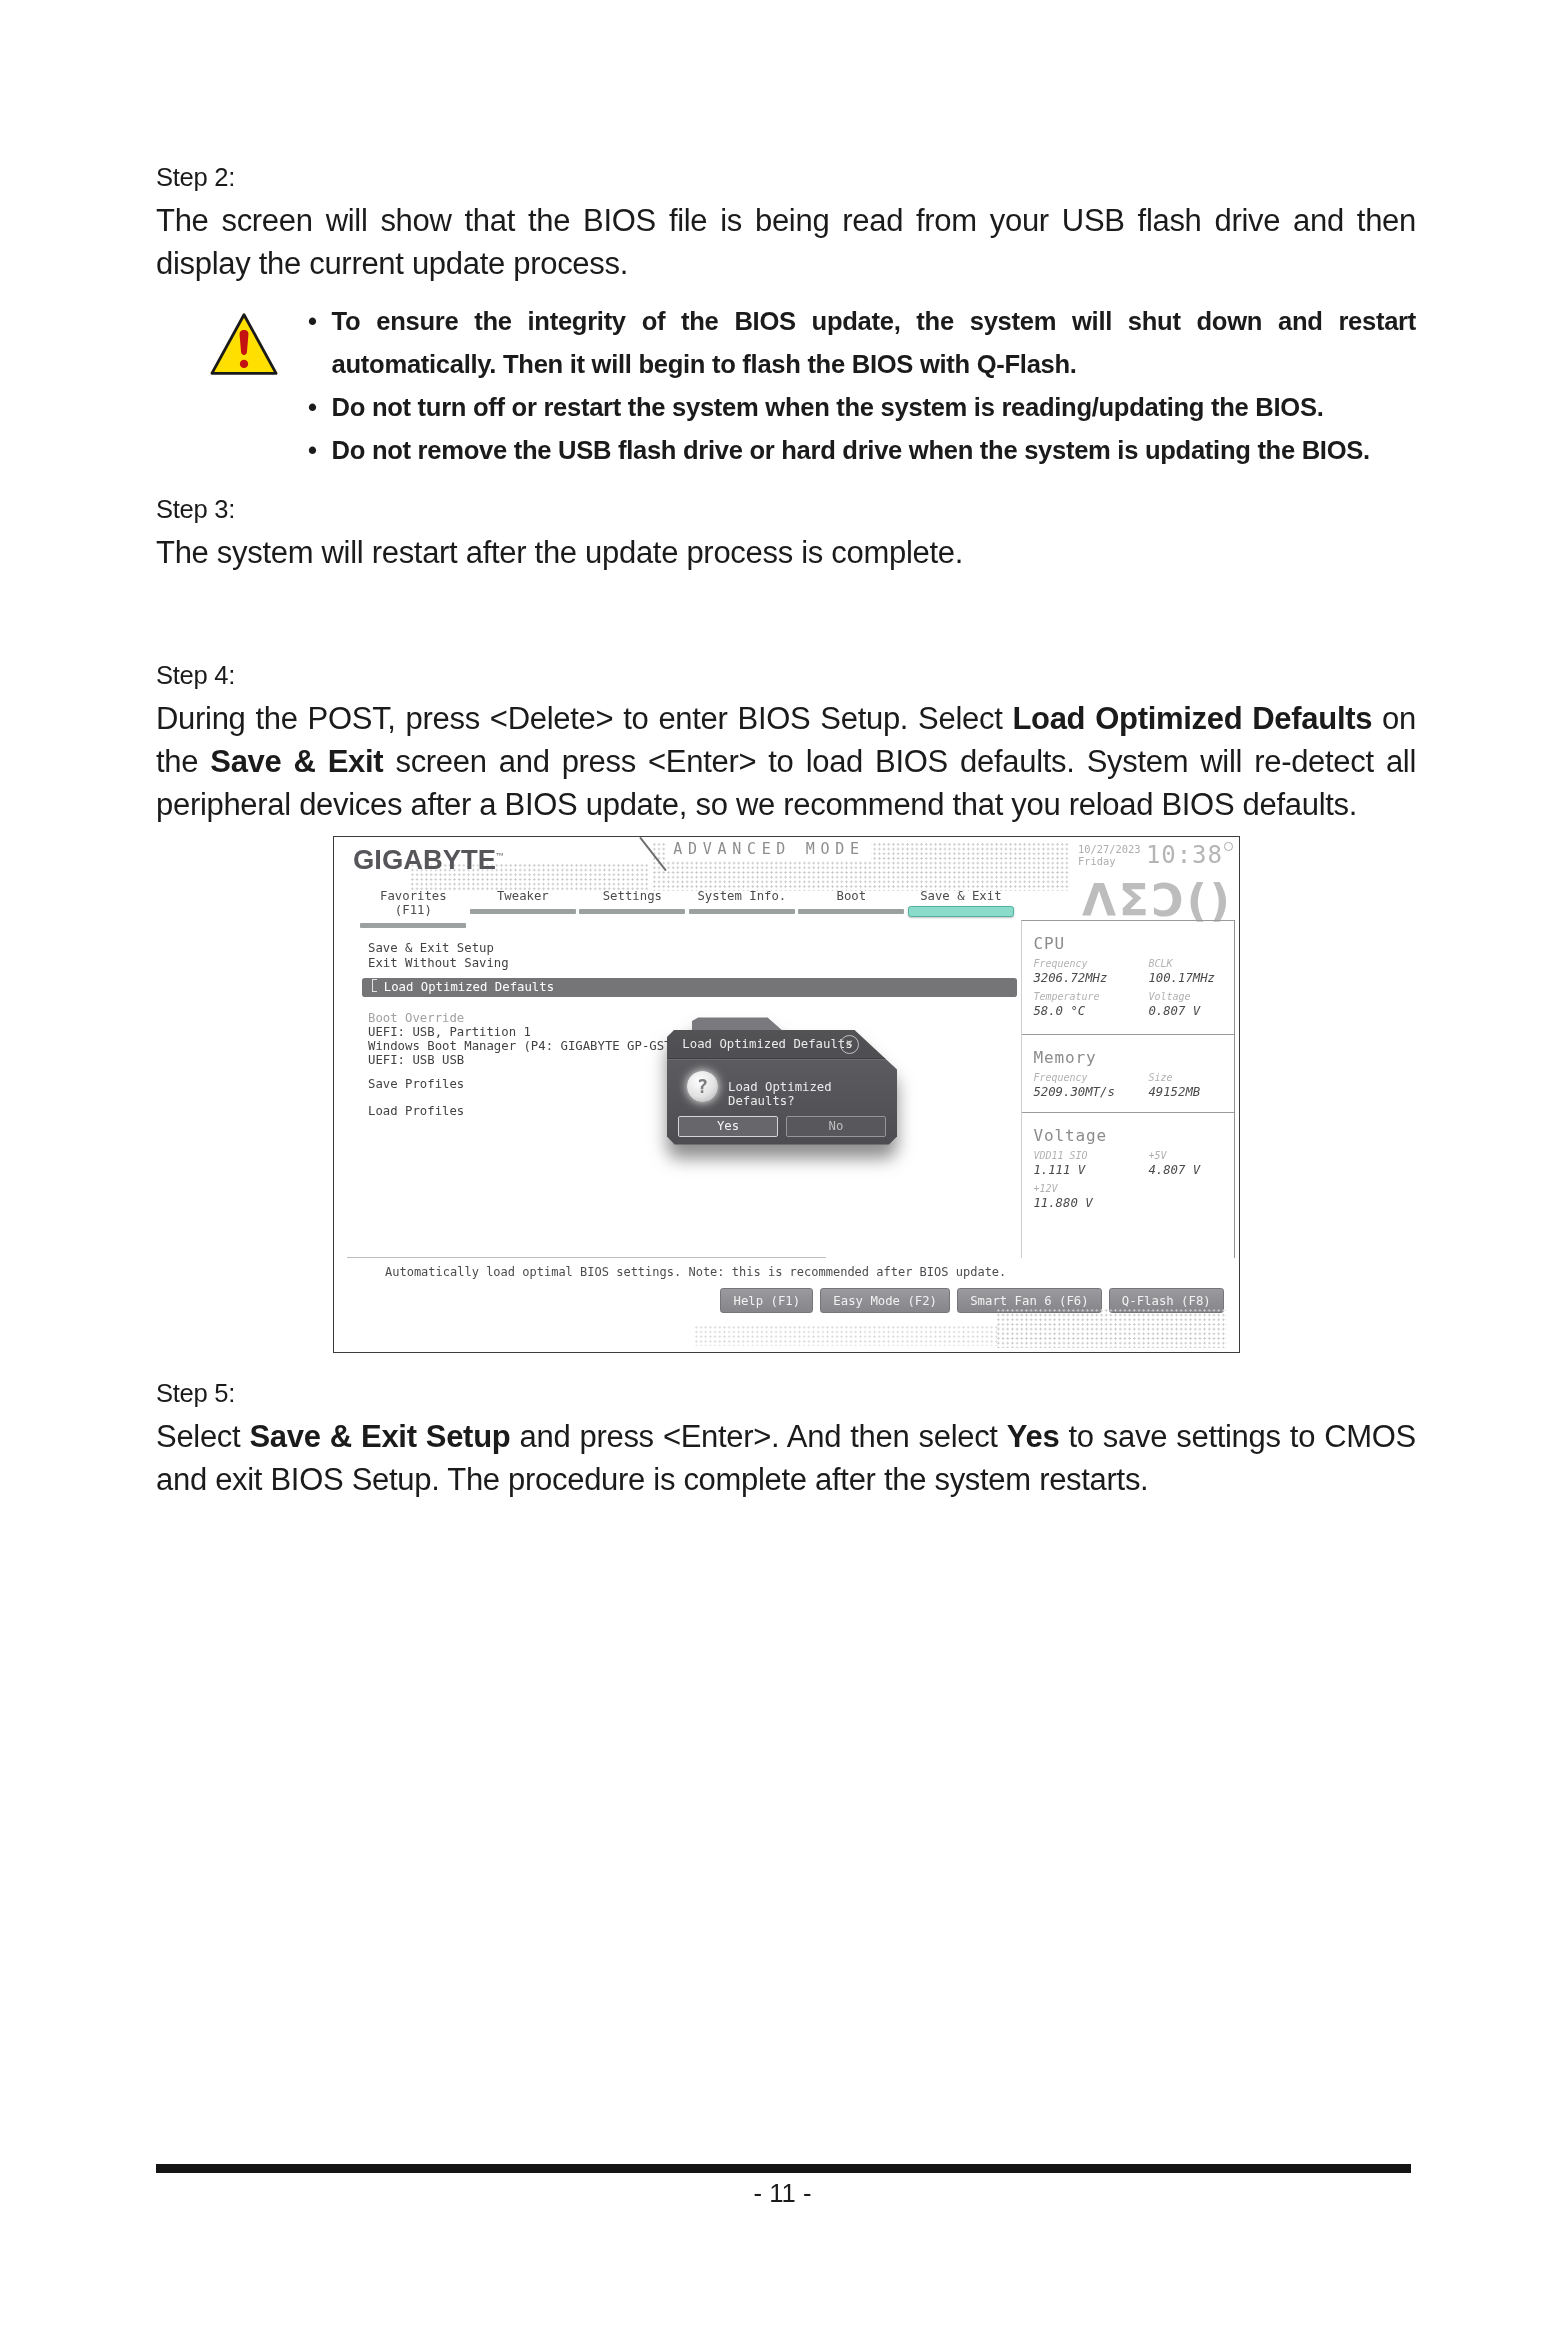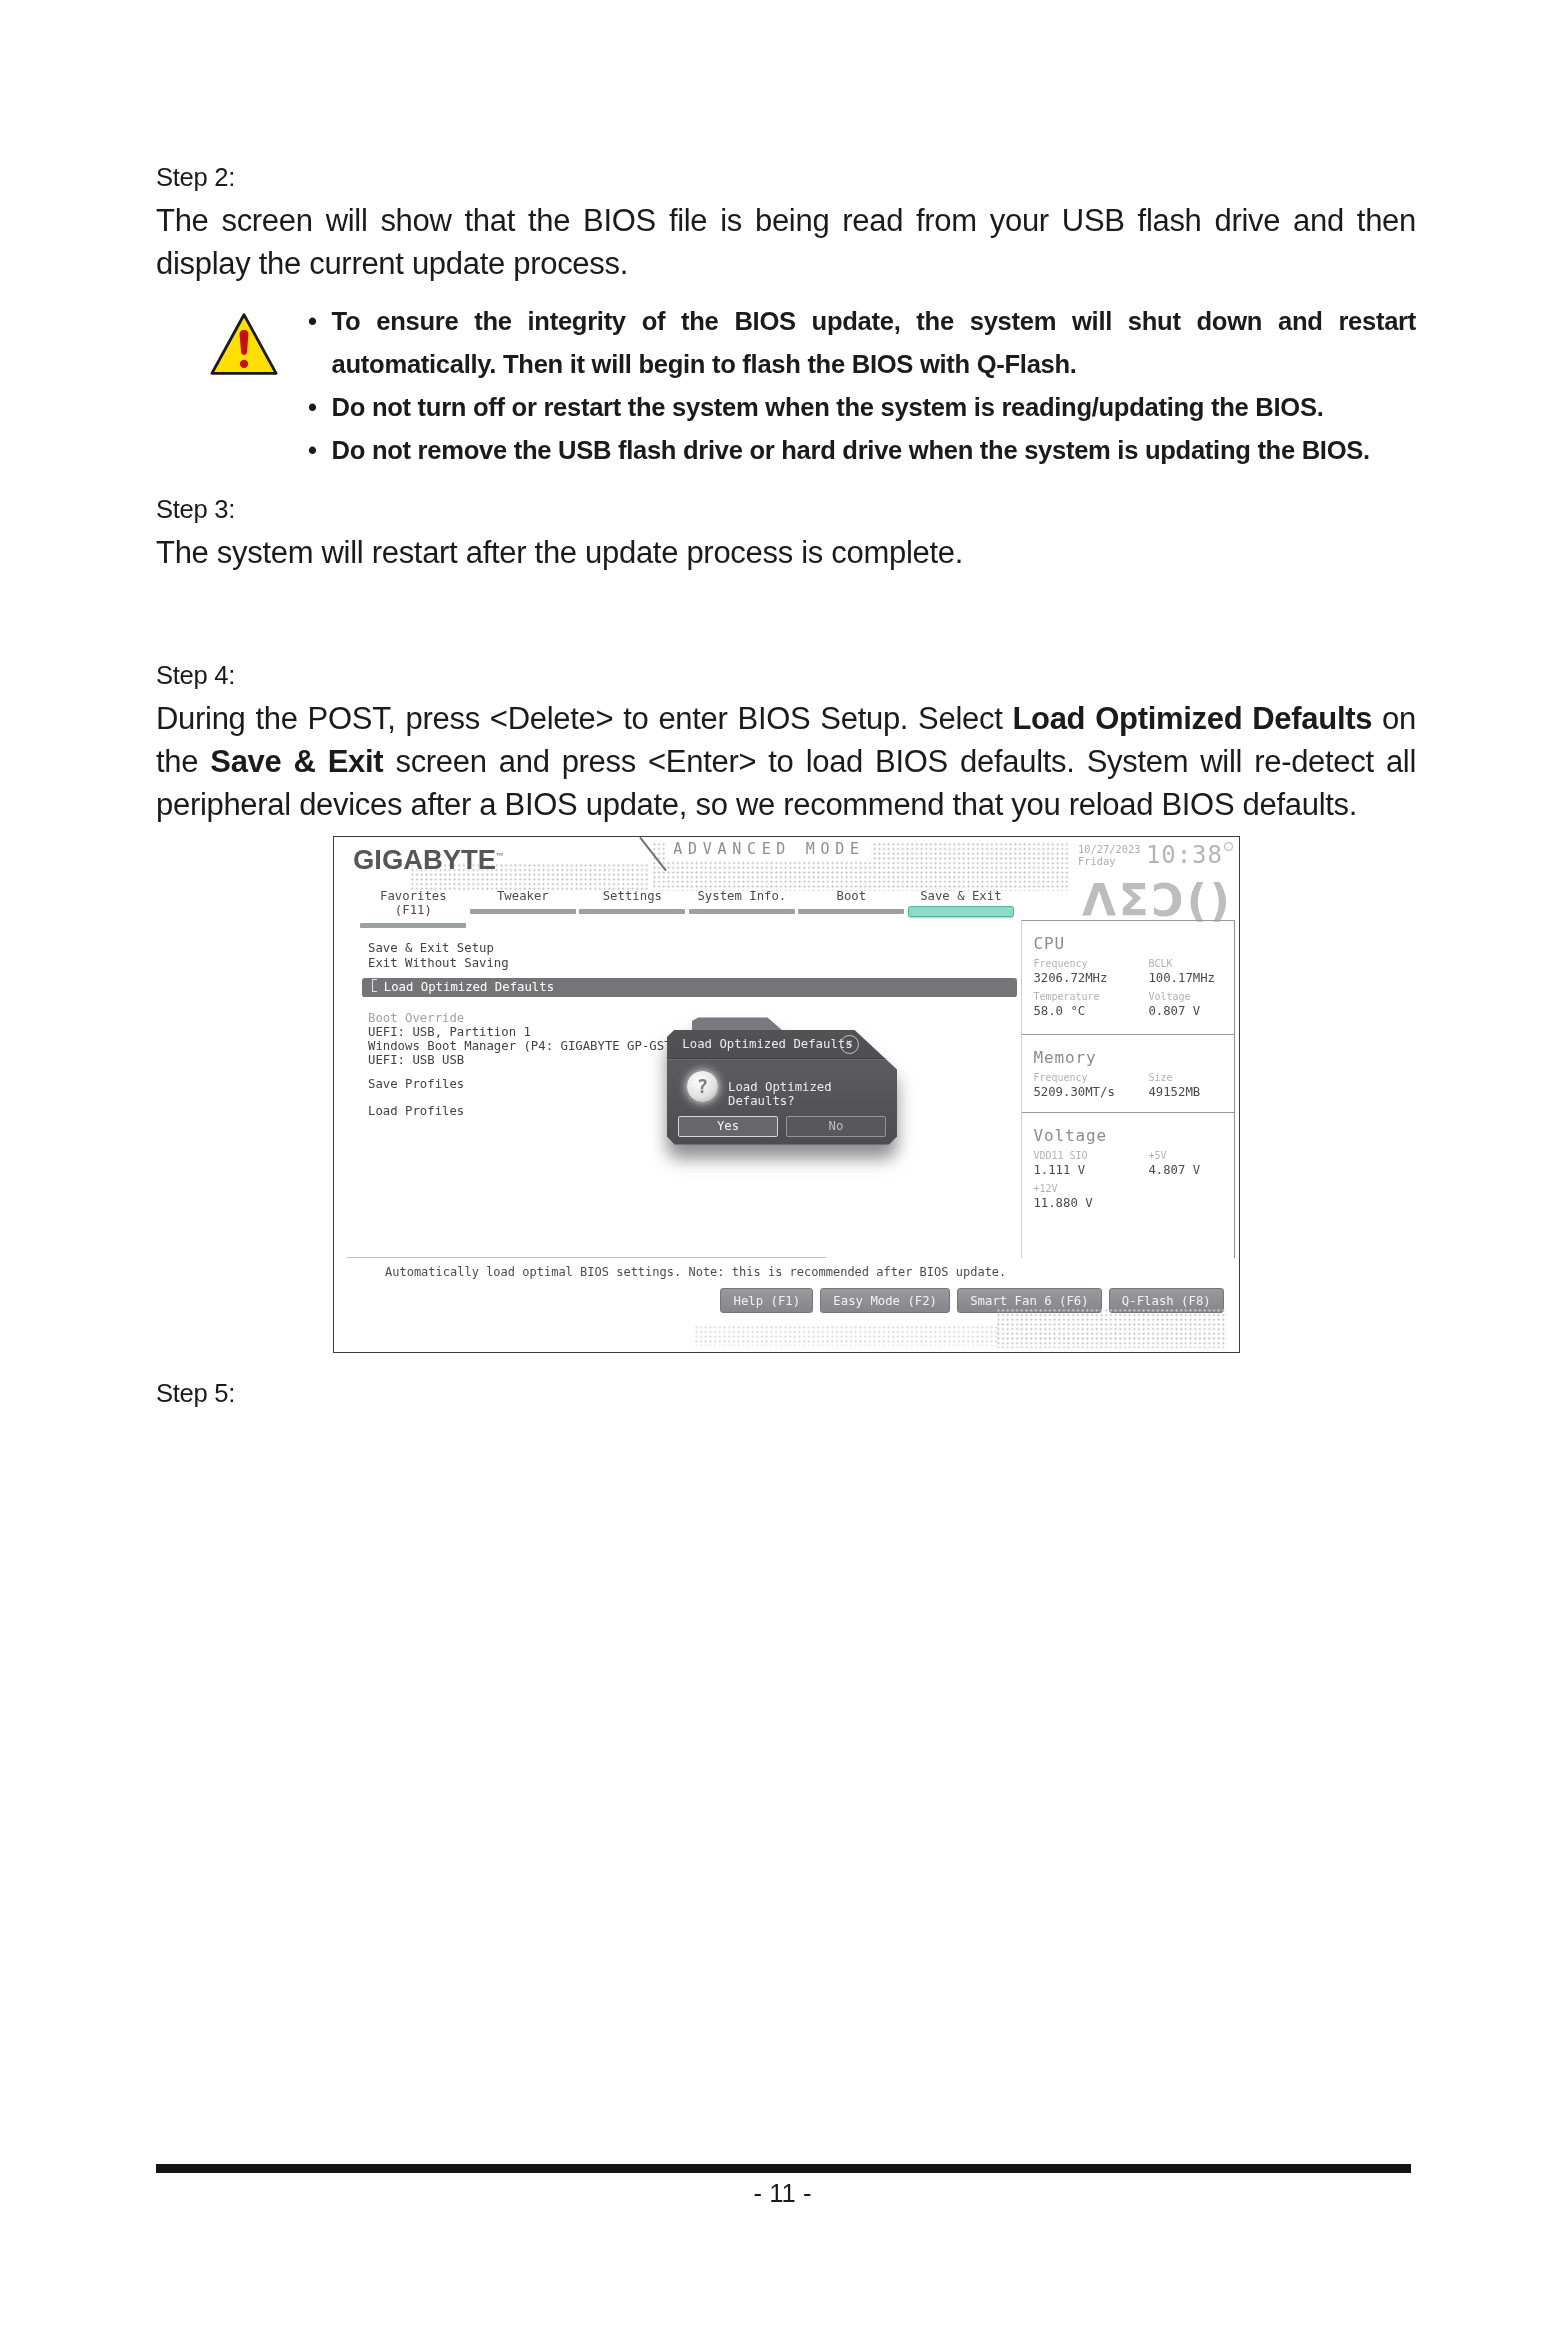--- a/index.html
+++ b/index.html
@@ -78,21 +78,21 @@
   .dlg-btn.yes { border:0.9px solid #d6d6d6; background:#67676b; color:#f5f5f5; }
   .dlg-btn.no  { border:0.9px solid #96969a; background:#58585c; color:#bfbfbf; }
 
   
   .sb { position:absolute; left:687px; top:83px; width:214px; height:338px;
     border-left:0.9px solid #cfcfcf; border-top:0.9px solid #9a9a9a; border-right:0.9px solid #8f8f8f; }
   .sb-sec { padding-top:1.9px; }
   .sb-sec.b { border-bottom:0.9px solid #9a9a9a; }
   .sb-sec1 { height:114px; } .sb-sec2 { height:78px; }
   .sb-title { margin:11.4px 0 3.8px 11.4px; font-size:16px; color:#8c8c8c; letter-spacing:0.9px; }
-  .sb-grid { display:grid; grid-template-columns:115px auto; margin:3.8px 0 1.9px 11.4px; }
+  .sb-grid { display:grid; grid-template-columns:115px auto; margin:3.8px 0 1.9px 11.4px;font-style:italic; }
   .sb-label { font-size:10px; color:#b2b2b2; line-height:13.2px; }
   .sb-value { font-size:12.3px; color:#4a4a4a; line-height:16px; }
 
   
   .status-divider { position:absolute; left:13.2px; top:420px; width:479px; height:1.9px; background:#bdbdbd; }
   .bios-hint { position:absolute; left:51px; top:428px; font-size:12px; color:#4c4c50; }
   .fn-row { position:absolute; top:451px; right:15px; display:flex; gap:6.6px; }
   .fn-btn { height:25.6px; line-height:24px; padding:0 12.3px; background:linear-gradient(#9a9a9e,#86868a);
     border:0.9px solid #76767a; border-radius:2.8px; color:#f2f2f2; font-size:12.3px; cursor:default; white-space:nowrap; }
 
@@ -228,18 +228,19 @@
       <div class="fn-btn">Easy Mode (F2)</div>
       <div class="fn-btn">Smart Fan 6 (F6)</div>
       <div class="fn-btn">Q-Flash (F8)</div>
     </div>
     <div class="dots" style="left:662px; top:471px; width:231px; height:40px;"></div>
     <div class="dots light" style="left:360px; top:488px; width:305px; height:21px;"></div>
   </div>
 
 
   <div class="step-title mt-step5">Step 5:</div>
+  <div class="body-text"><span>Select </span><b>Save &amp; Exit Setup</b><span> and press &lt;Enter&gt;. And then select </span><b>Yes</b><span> to save settings to CMOS and exit BIOS Setup. The procedure is complete after the system restarts.</span></div>
 
 </div>
 
 <div class="footer-rule"></div>
 <div class="page-num">- 11 -</div>
 
 
 </body></html>

